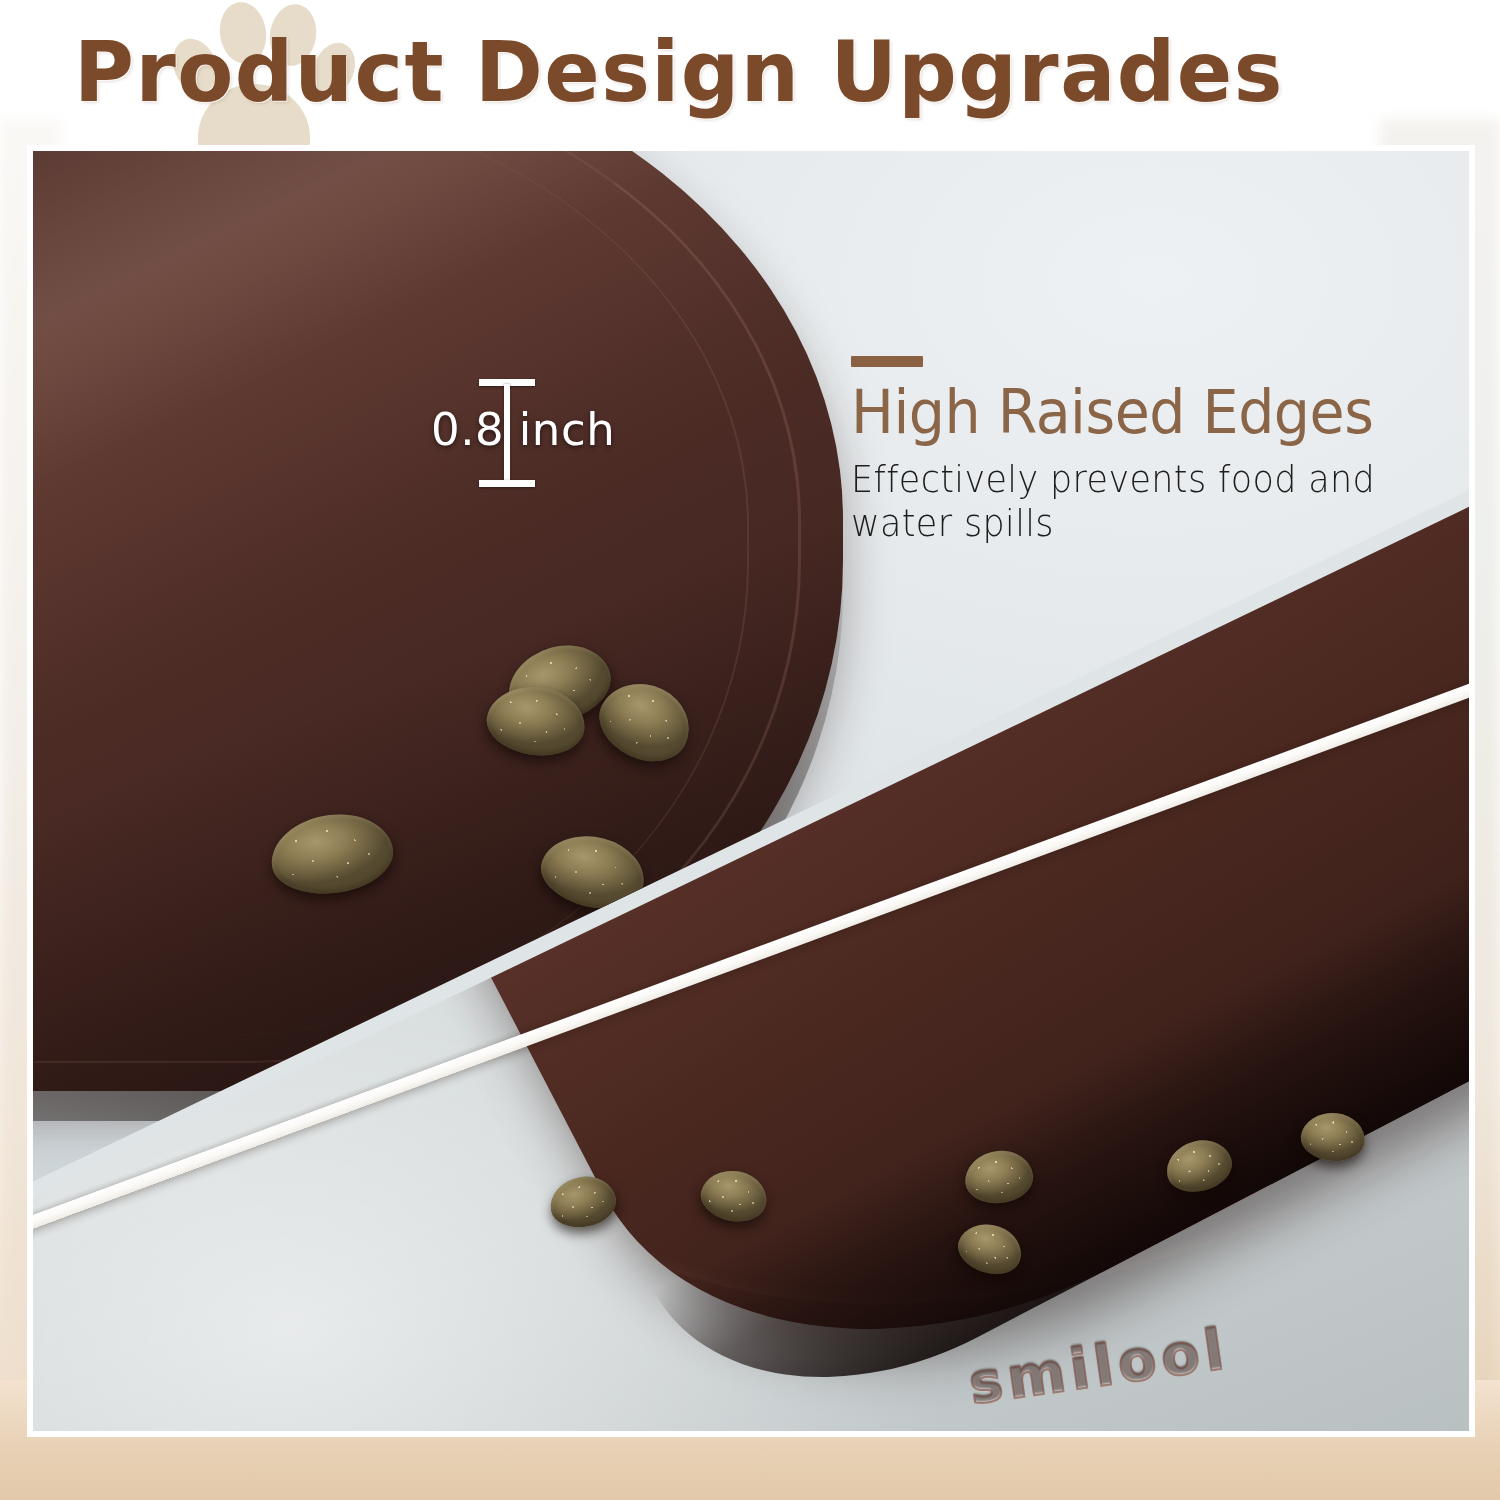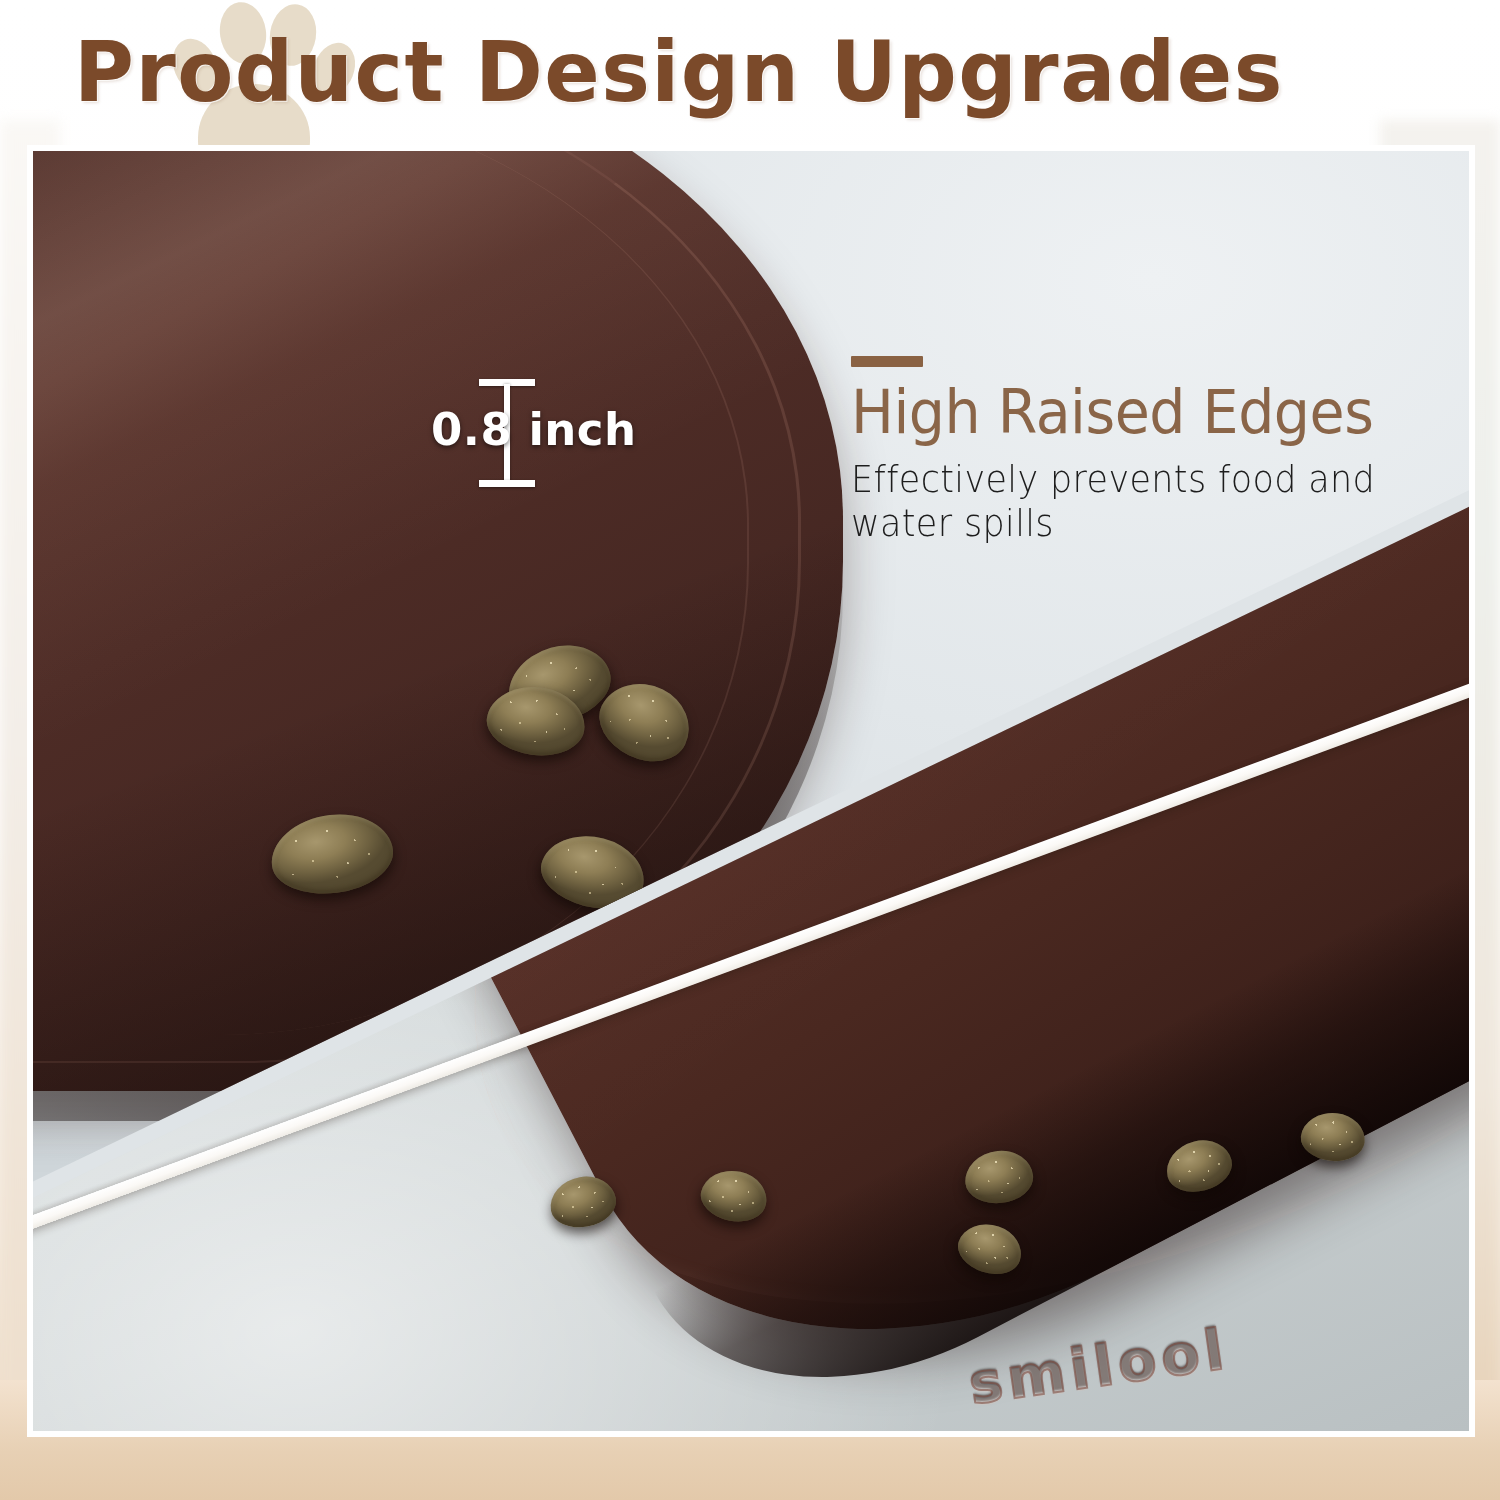--- a/index.html
+++ b/index.html
@@ -178,21 +178,21 @@
     box-shadow:0 1px 3px rgba(0,0,0,.45);
   }
   .dim .cap.top{ top:0; }
   .dim .cap.bot{ bottom:0; }
   .dim .stem {
     position:absolute; left:25px; top:5px; width:6px; height:98px; background:#fff;
     box-shadow:0 0 3px rgba(0,0,0,.4);
   }
   .dim-label {
     position:absolute; left:398px; top:252px;
-    color:#ffffff; font-size:45px; font-weight:700;
+    color:#ffffff; font-size:45px; font-weight:400;
     letter-spacing:.5px;
     text-shadow:0 2px 5px rgba(0,0,0,.55);
     white-space:nowrap;
     font-family:"DejaVu Sans", sans-serif;
   }
 
   
   .callout-tr { position:absolute; left:818px; top:205px; width:620px; }
   .rule {
     width:72px; height:11px; background:#8a6243; margin-bottom:14px;

